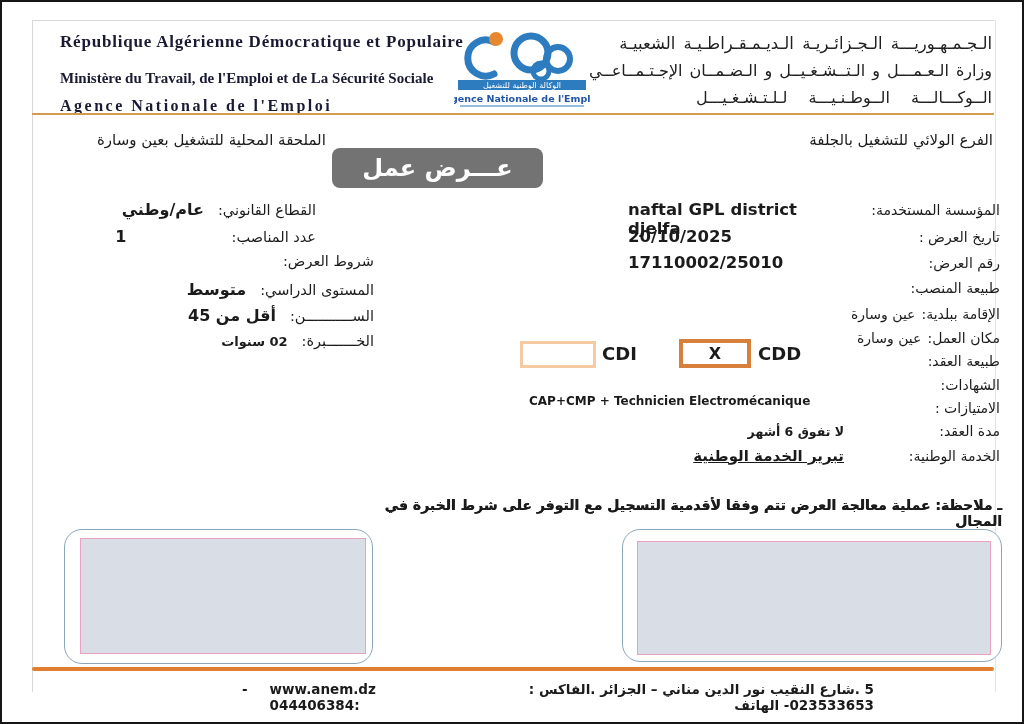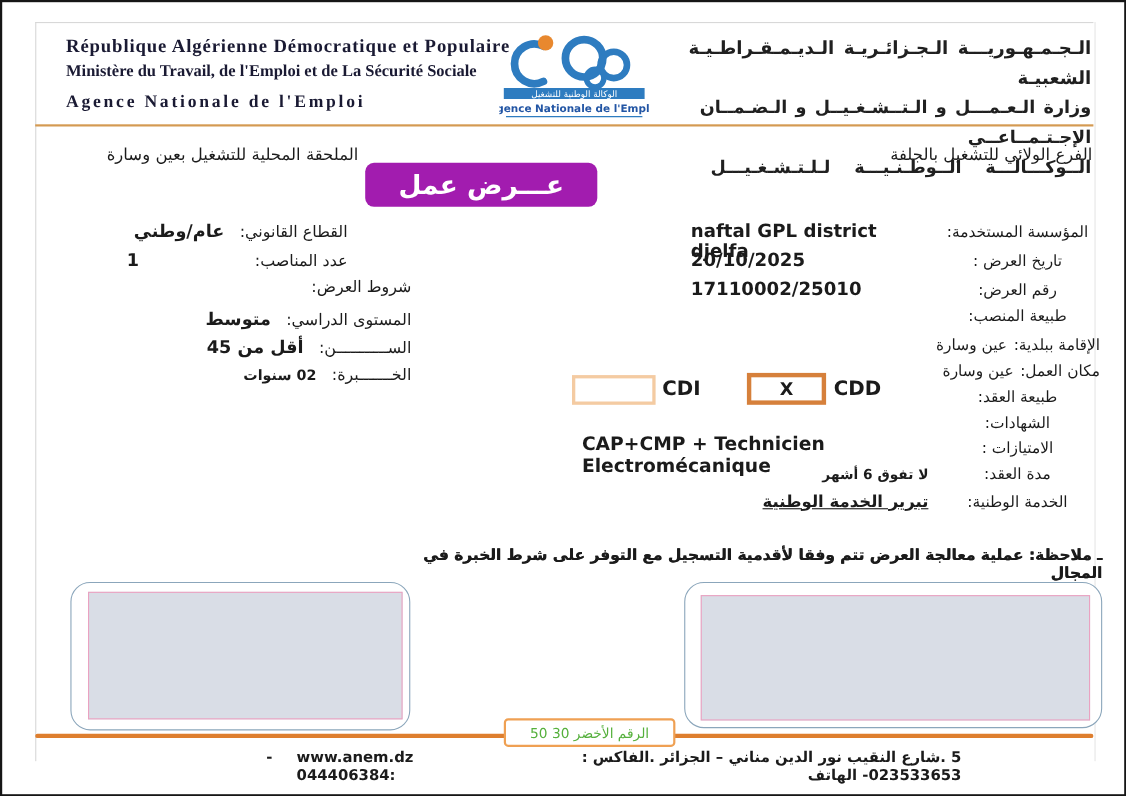--- a/index.html
+++ b/index.html
@@ -5,61 +5,61 @@
   html,body{margin:0;padding:0;background:#ffffff;}
   body{font-family:"DejaVu Sans",sans-serif;color:#1b1b1b;}
   .page{position:relative;width:1024px;height:724px;background:#fff;border:2px solid #161616;box-sizing:border-box;overflow:hidden;}
   .edge-h{position:absolute;left:30px;top:18px;width:962px;height:1px;background:#d8d8d8;}
   .edge-v{position:absolute;left:30px;top:18px;bottom:30px;width:1px;background:#d8d8d8;}
   .edge-vr{position:absolute;left:993px;top:18px;bottom:30px;width:1px;background:#e6e6e6;}
 
   
   .hdr-fr{position:absolute;left:58px;top:30px;font-family:"Liberation Serif",serif;font-weight:bold;color:#1a1a33;}
   .fr1{font-size:17px;letter-spacing:.8px;}
-  .fr2{font-size:15px;margin-top:5px;}
+  .fr2{font-size:15px;margin-top:18px;}
   .fr3{font-size:16px;letter-spacing:2.5px;margin-top:10px;}
   .hdr-line{position:absolute;left:30px;top:111px;width:962px;height:2px;background:#d49a52;}
   .logo{position:absolute;left:452px;top:24px;}
-  .ar-hdr{position:absolute;right:30px;top:28px;width:404px;direction:rtl;font-weight:bold;color:#202020;}
+  .ar-hdr{position:absolute;right:30px;top:28px;width:404px;direction:rtl;font-weight:normal;color:#202020;}
   .ar1{font-size:16.5px;line-height:27px;word-spacing:3px;}
   .ar2{font-size:16px;line-height:27px;word-spacing:2px;}
   .ar3{font-size:16px;line-height:27px;word-spacing:16px;}
 
   
   .branch-r{position:absolute;right:29px;top:129px;direction:rtl;font-size:15px;}
   .branch-l{position:absolute;left:95px;top:129px;direction:rtl;font-size:15px;}
-  .banner{position:absolute;left:330px;top:146px;width:211px;height:40px;background:#a21caf;border-radius:8px;color:#fff;display:flex;align-items:center;justify-content:center;font-size:24px;font-weight:bold;direction:rtl;}
+  .banner{position:absolute;left:330px;top:146px;width:211px;height:40px;background:#737373;border-radius:8px;color:#fff;display:flex;align-items:center;justify-content:center;font-size:24px;font-weight:bold;direction:rtl;}
 
   
   .left-col{position:absolute;left:22px;top:198px;width:350px;direction:rtl;}
   .lrow{display:flex;align-items:baseline;height:26.5px;}
   .lrow .lab{font-size:14.5px;white-space:nowrap;}
   .lrow .val{font-weight:bold;font-size:16px;flex:1;text-align:start;padding-inline-start:14px;}
   .lrow .val.center{text-align:center;}
   .lrow.indent{padding-right:58px;}
   .val.small{font-size:13px;}
 
   
   .right-col{position:absolute;left:620px;top:198px;width:378px;direction:rtl;}
   .rrow{display:flex;align-items:baseline;height:23.4px;}
   .rrow.big{height:26.6px;}
-  .rrow .lab{width:150px;font-size:14px;white-space:nowrap;text-align:center;}
+  .rrow .lab{width:150px;font-size:14px;white-space:nowrap;}
   .rrow .val{flex:1;text-align:start;font-weight:bold;font-size:15px;padding-inline-start:6px;}
   .rrow .val.lat{font-size:16.5px;direction:ltr;unicode-bidi:embed;}
   .rrow.inline .lab{width:auto;}
   .rrow.inline .val{flex:none;font-weight:normal;font-size:14px;}
   .rrow .val.dur{font-size:12.5px;}
   .rrow .val.nat{font-size:15px;text-decoration:underline;}
 
   
   .cdi-box{position:absolute;left:518px;top:339px;width:70px;height:21px;border:3px solid #f4cba2;background:#fff;}
   .cdi-label{position:absolute;left:600px;top:341px;font-weight:bold;font-size:18px;}
   .cdd-box{position:absolute;left:677px;top:337px;width:64px;height:21px;border:4px solid #d6803b;background:#fff;display:flex;align-items:center;justify-content:center;font-weight:bold;font-size:16px;}
   .cdd-label{position:absolute;left:756px;top:341px;font-weight:bold;font-size:18px;}
-  .cert{position:absolute;left:527px;top:392px;width:335px;font-weight:bold;font-size:17px;}
+  .cert{position:absolute;left:527px;top:392px;width:335px;font-weight:bold;font-size:12px;}
 
   
   .note{position:absolute;right:20px;top:495px;width:628px;direction:rtl;text-align:right;font-weight:bold;font-size:14px;text-shadow:.4px 0 0 currentColor;}
 
   
   .sig{position:absolute;border:1px solid #8ba6bb;border-radius:18px;background:#fff;}
   .sig-inner{position:absolute;background:#d9dde6;border:1px solid #eaa2c1;}
   .sig.l{left:62px;top:527px;width:307px;height:133px;}
   .sig.l .sig-inner{left:15px;top:8px;right:6px;bottom:9px;}
   .sig.r{left:620px;top:527px;width:378px;height:131px;}
@@ -195,19 +195,18 @@
   <div class="note">ـ ملاحظة: عملية معالجة العرض تتم وفقا لأقدمية التسجيل مع التوفر على شرط الخبرة في المجال</div>
 
   <div class="sig l">
     <div class="sig-inner"></div>
   </div>
   <div class="sig r">
     <div class="sig-inner"></div>
   </div>
 
   <div class="rule"></div>
-  <div class="green-box">الرقم الأخضر 30 50</div>
   <div class="footer">
     <span class="dash">-</span>
     <span class="webphone">www.anem.dz 044406384:</span>
     <span class="addr">5 .شارع النقيب نور الدين مناني – الجزائر .الفاكس : 023533653- الهاتف</span>
   </div>
 </div>
 
 </body></html>

